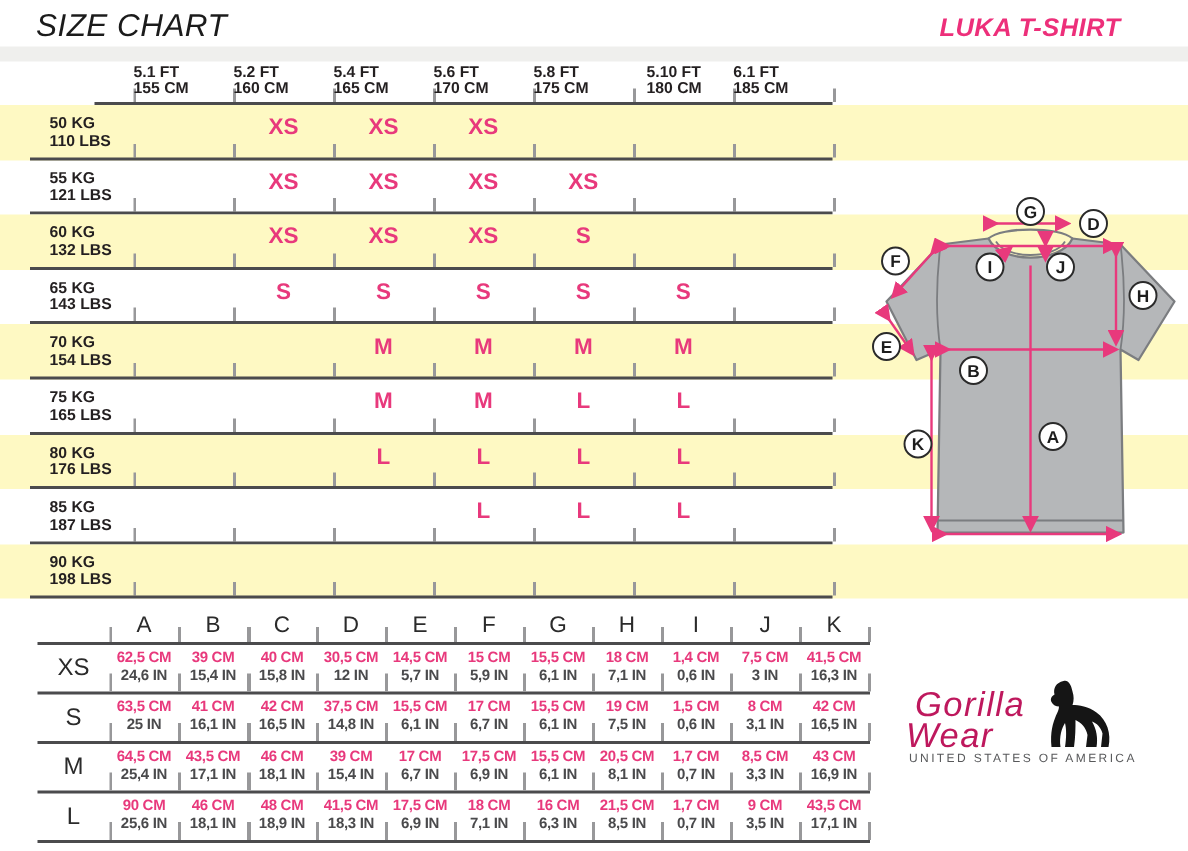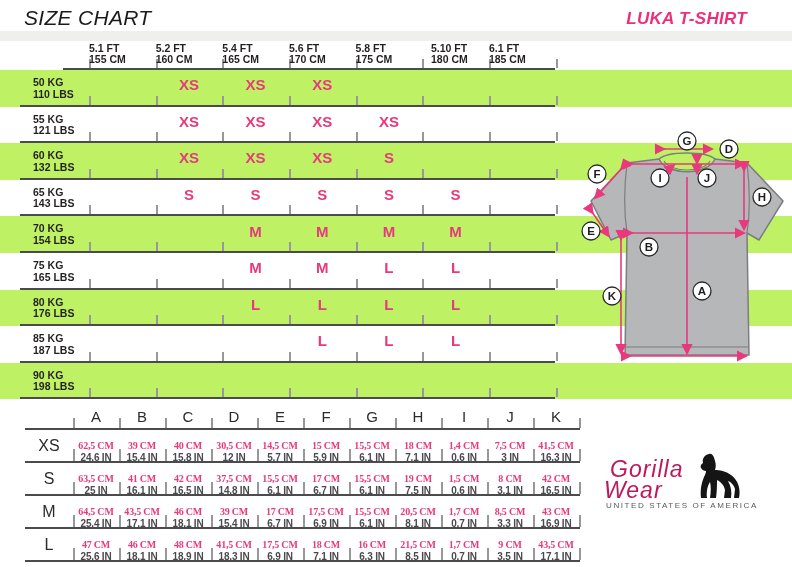--- a/index.html
+++ b/index.html
@@ -16,42 +16,42 @@
   
   .hheader{position:absolute;left:0;right:0;top:40px;height:30px;}
   .hline{position:absolute;bottom:0;height:2px;background:#4b4b4d;}
   .hline-row{left:20px;width:535px;}
   .hline-hdr{left:63px;width:492px;}
   .hticks{position:absolute;left:89px;bottom:2px;width:469px;height:9px;
           background:repeating-linear-gradient(to right,#98989a 0,#98989a 2px,transparent 2px,transparent 66.65px);}
   .hcol{position:absolute;width:67px;bottom:5px;font-size:10.5px;font-weight:bold;line-height:11px;}
   .hcol span{display:block;}
   .hrow{position:absolute;left:0;right:0;height:36.6px;}
-  .hrow.gray{background:#bef264;}
+  .hrow.gray{background:#fef9c3;}
   .w-label{position:absolute;left:33px;top:7px;font-size:10.5px;font-weight:bold;line-height:11.5px;}
   .w-label span{display:block;}
   .hcells{position:absolute;left:89px;top:0;bottom:2px;width:467px;display:flex;}
   .hcell{width:66.65px;display:flex;align-items:center;justify-content:center;
          padding-bottom:5px;box-sizing:border-box;font-size:15px;font-weight:bold;color:#e8397c;}
 
   
   .shirt{position:absolute;left:578px;top:128px;width:210px;height:240px;}
 
   
   .mtable{position:absolute;left:25px;top:405px;width:555px;height:158px;}
   .mheader{position:absolute;left:0;top:0;width:555px;height:25px;border-bottom:2px solid #4b4b4d;box-sizing:border-box;}
   .mletter{position:absolute;top:3px;width:46px;text-align:center;font-size:15px;color:#2b2b2b;}
   .mticks{position:absolute;left:48px;bottom:0;width:508px;height:10px;
           background:repeating-linear-gradient(to right,#98989a 0,#98989a 2px,transparent 2px,transparent 46px);}
   .mrow{position:absolute;left:0;width:555px;height:33px;border-bottom:2px solid #4b4b4d;box-sizing:border-box;}
   .msize{position:absolute;left:0;top:0;width:48px;height:31px;display:flex;align-items:center;justify-content:center;
          font-size:16px;color:#2b2b2b;}
   .mcells{position:absolute;left:48px;top:0;width:506px;height:31px;display:flex;}
   .mcell{width:46px;text-align:center;}
-  .mcell .cm{display:block;margin-top:10px;font-size:10px;font-weight:bold;color:#e8397c;letter-spacing:-.2px;font-family:Liberation Serif, serif;}
+  .mcell .cm{display:block;margin-top:3px;font-size:10px;font-weight:bold;color:#e8397c;letter-spacing:-.2px;}
   .mcell .in{display:block;margin-top:1px;font-size:10px;font-weight:bold;color:#4a4a4c;letter-spacing:-.2px;}
   .mrow .mticks{height:12px;}
 
   
   .logo{position:absolute;left:600px;top:450px;width:180px;height:70px;}
   .logo-script{position:absolute;left:10px;top:8px;color:#be185d;
                font-family:Liberation Sans, sans-serif;font-style:italic;}
   .logo-line1{display:block;font-size:23px;line-height:22px;letter-spacing:1px;}
   .logo-line2{display:block;font-size:23px;line-height:20px;margin-left:-6px;letter-spacing:1px;}
   .logo-gorilla{position:absolute;left:93px;top:2px;}
@@ -490,21 +490,21 @@
             <span class="in">16,9 IN</span>
           </div>
       </div>
       <div class="mticks"></div>
     </div>
 
     <div class="mrow" style="top:124px">
       <div class="msize">L</div>
       <div class="mcells">
         <div class="mcell">
-            <span class="cm">47 CM</span>
+            <span class="cm">90 CM</span>
             <span class="in">25,6 IN</span>
           </div>
         <div class="mcell">
             <span class="cm">46 CM</span>
             <span class="in">18,1 IN</span>
           </div>
         <div class="mcell">
             <span class="cm">48 CM</span>
             <span class="in">18,9 IN</span>
           </div>

